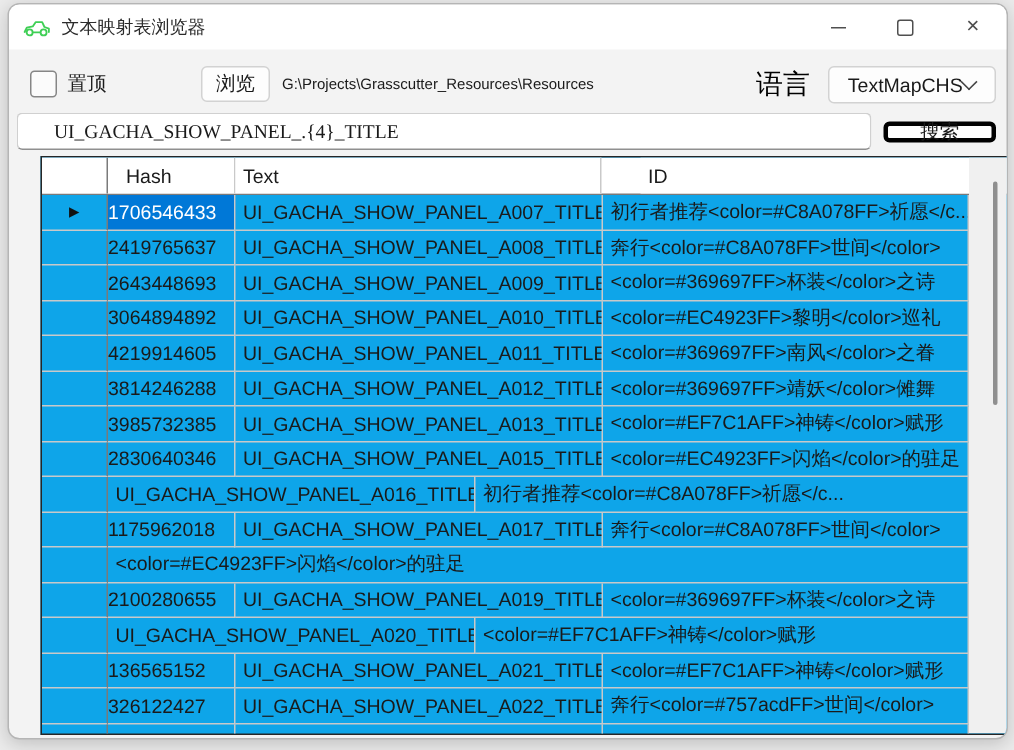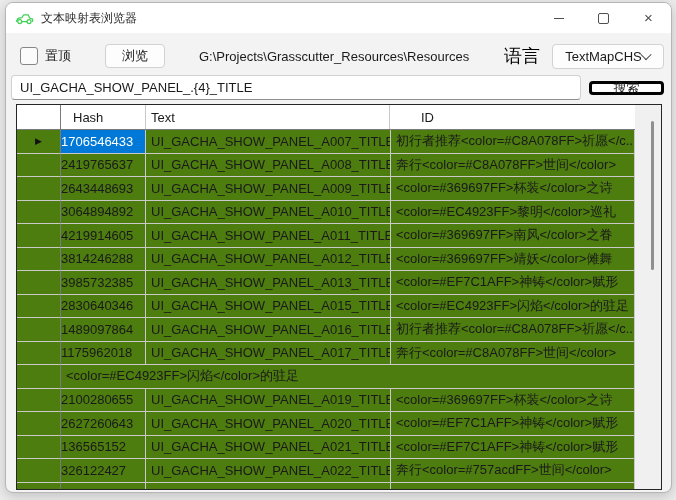--- a/index.html
+++ b/index.html
@@ -15,36 +15,36 @@
   .win-btn{width:45px;height:30px;display:flex;align-items:center;justify-content:center;cursor:default}
   .glyph-min{width:10px;height:1px;background:#4f4f4f}
   .glyph-max{width:9px;height:9px;border:1px solid #4f4f4f;border-radius:2px}
   .glyph-close{font-size:15px;color:#4f4f4f;line-height:1;margin-top:-1px}
   
   .toolbar{display:flex;align-items:center;height:26px;margin:10px 7px 0 14px}
   .cb{width:16px;height:16px;border:1px solid #868686;border-radius:3px;background:#fbfbfb;flex:0 0 auto}
   .cb-label{font-size:13px;color:#1a1a1a;margin-left:7px}
   .btn{height:24px;background:#fdfdfd;border:1px solid #d2d2d2;border-radius:4px;font-size:13px;color:#1a1a1a;
        display:flex;align-items:center;justify-content:center;box-sizing:border-box}
-  .browse-btn{width:60px;margin-left:34px}
-  .path{font-size:13px;color:#1a1a1a;margin-left:34px;white-space:nowrap}
+  .browse-btn{width:46px;margin-left:63px}
+  .path{font-size:10px;color:#1a1a1a;margin-left:8px;white-space:nowrap}
   .lang-label{font-size:18px;color:#000000;margin-left:auto}
   .select{width:112px;height:25px;margin-left:12px;background:#fdfdfd;border:1px solid #d2d2d2;border-radius:4px;
           font-size:13px;color:#1a1a1a;display:flex;align-items:center;justify-content:center;
           padding:0 9px 0 8px;box-sizing:border-box}
   .chev{width:7px;height:7px;border-right:1.4px solid #444;border-bottom:1.4px solid #444;
         transform:rotate(45deg) translate(-1px,-1px)}
   
   .search-row{display:flex;align-items:center;margin:6px 7px 0 5px}
   .search-input{width:570px;height:25px;box-sizing:border-box;background:#fff;border:1px solid #d0d0d0;
-                border-bottom-color:#8f8f8f;border-radius:4px;font-size:13px;color:#1a1a1a;padding:0 8px;
-                font-family:Liberation Sans, sans-serif;outline:none}
+                border-bottom-color:#8f8f8f;border-radius:4px;font-size:13px;color:#1a1a1a;padding:0 24px;
+                font-family:Liberation Serif, serif;outline:none}
   .search-btn{margin-left:auto;width:75px;height:14px;border:3px solid #000000;border-radius:4px}
   
-  .grid{position:absolute;left:10px;top:101px;width:646px;height:386px;background:#4d7c0f;
+  .grid{position:absolute;left:21px;top:101px;width:646px;height:386px;background:#0ea5e9;
         border:1px solid #262626;box-sizing:border-box;overflow:hidden}
   .ghead{display:flex;height:24px;border-bottom:1px solid #7a7a7a;background:#fff}
   .hcell{font-size:13px;color:#1a1a1a;display:flex;align-items:center;box-sizing:border-box;
          border-right:1px solid #c9c9c9;background:#fff;white-space:nowrap;overflow:hidden}
   .grow{display:flex;height:23.5px}
   .cell{font-size:13px;color:#1a1a1a;display:flex;align-items:center;box-sizing:border-box;
         border-right:1px solid #c9c9c9;border-bottom:1px solid #c9c9c9;white-space:nowrap;overflow:hidden}
   .c-rowhdr{width:44px;justify-content:center;border-right:1px solid #7a7a7a}
   .c-hash{width:85px;}
   .c-id{width:245px;padding-left:5px}
@@ -155,21 +155,20 @@
           <div class="cell c-text">&lt;color=#EF7C1AFF&gt;神铸&lt;/color&gt;赋形</div>
         </div>
         <div class="grow">
           <div class="cell c-rowhdr"></div>
           <div class="cell c-hash">2830640346</div>
           <div class="cell c-id">UI_GACHA_SHOW_PANEL_A015_TITLE</div>
           <div class="cell c-text">&lt;color=#EC4923FF&gt;闪焰&lt;/color&gt;的驻足</div>
         </div>
         <div class="grow">
           <div class="cell c-rowhdr"></div>
-          <div class="cell c-hash">1489097864</div>
           <div class="cell c-id">UI_GACHA_SHOW_PANEL_A016_TITLE</div>
           <div class="cell c-text">初行者推荐&lt;color=#C8A078FF&gt;祈愿&lt;/c...</div>
         </div>
         <div class="grow">
           <div class="cell c-rowhdr"></div>
           <div class="cell c-hash">1175962018</div>
           <div class="cell c-id">UI_GACHA_SHOW_PANEL_A017_TITLE</div>
           <div class="cell c-text">奔行&lt;color=#C8A078FF&gt;世间&lt;/color&gt;</div>
         </div>
         <div class="grow">
@@ -177,21 +176,20 @@
           <div class="cell c-text">&lt;color=#EC4923FF&gt;闪焰&lt;/color&gt;的驻足</div>
         </div>
         <div class="grow">
           <div class="cell c-rowhdr"></div>
           <div class="cell c-hash">2100280655</div>
           <div class="cell c-id">UI_GACHA_SHOW_PANEL_A019_TITLE</div>
           <div class="cell c-text">&lt;color=#369697FF&gt;杯装&lt;/color&gt;之诗</div>
         </div>
         <div class="grow">
           <div class="cell c-rowhdr"></div>
-          <div class="cell c-hash">2627260643</div>
           <div class="cell c-id">UI_GACHA_SHOW_PANEL_A020_TITLE</div>
           <div class="cell c-text">&lt;color=#EF7C1AFF&gt;神铸&lt;/color&gt;赋形</div>
         </div>
         <div class="grow">
           <div class="cell c-rowhdr"></div>
           <div class="cell c-hash">136565152</div>
           <div class="cell c-id">UI_GACHA_SHOW_PANEL_A021_TITLE</div>
           <div class="cell c-text">&lt;color=#EF7C1AFF&gt;神铸&lt;/color&gt;赋形</div>
         </div>
         <div class="grow">

